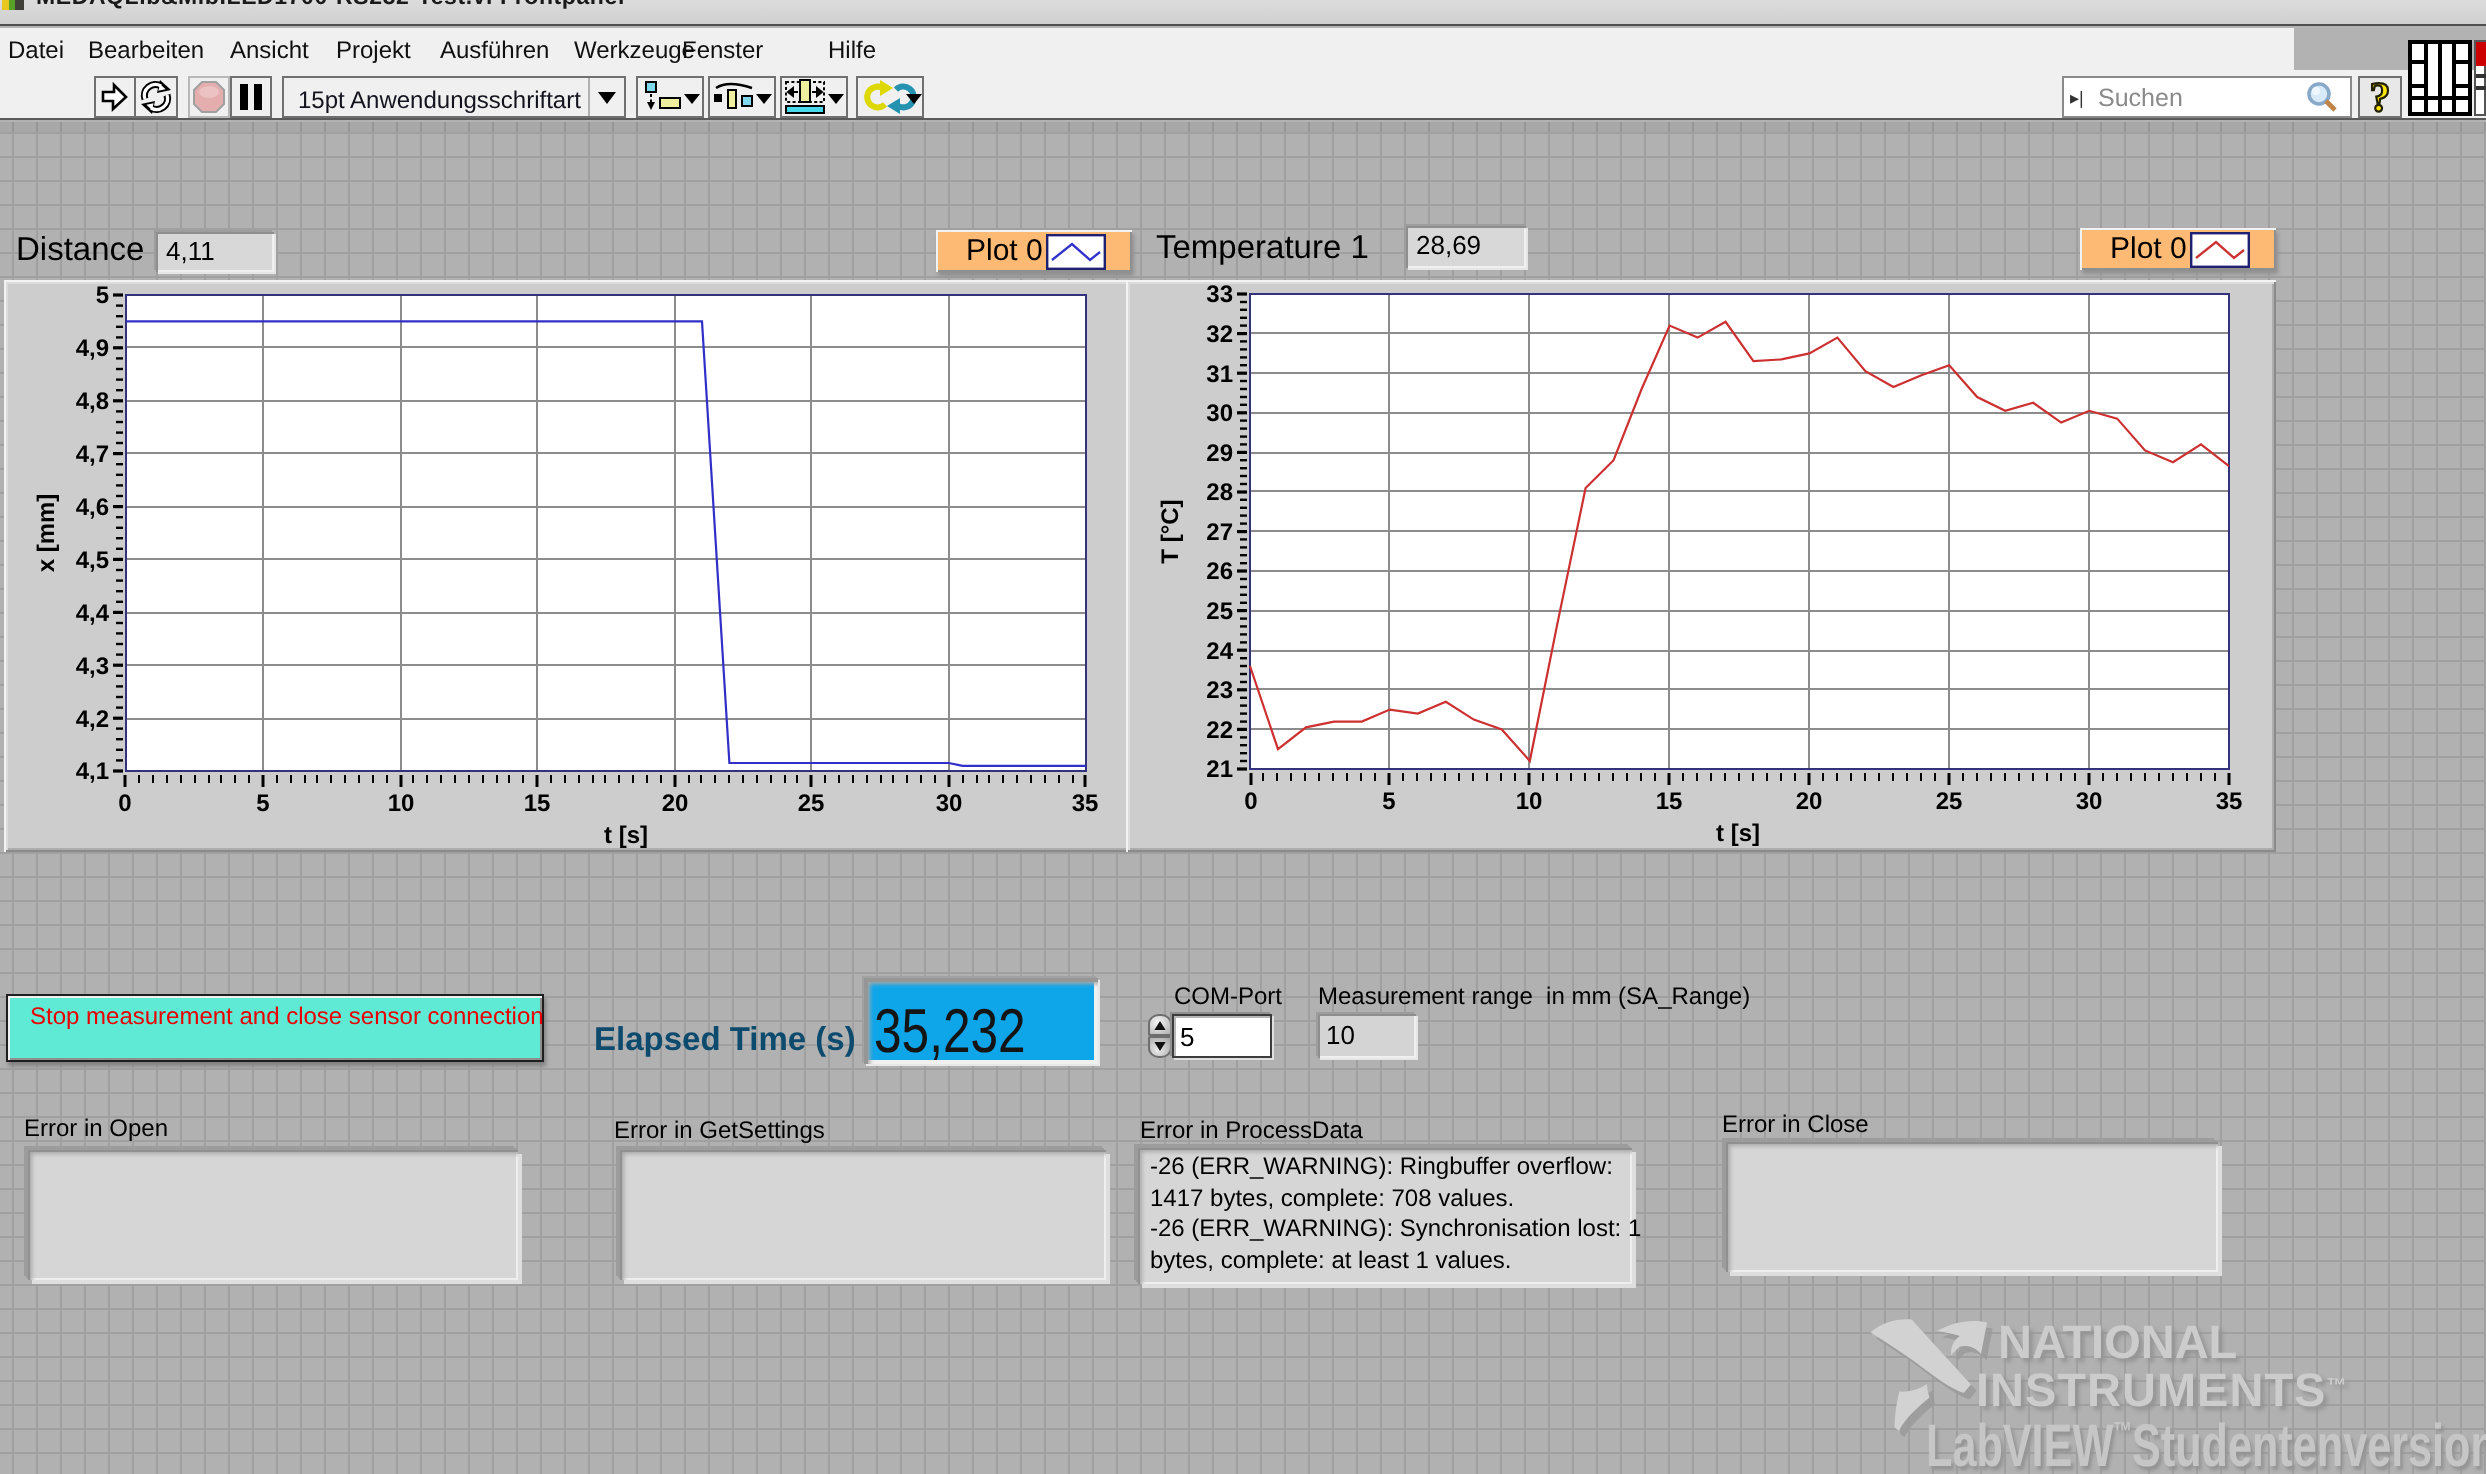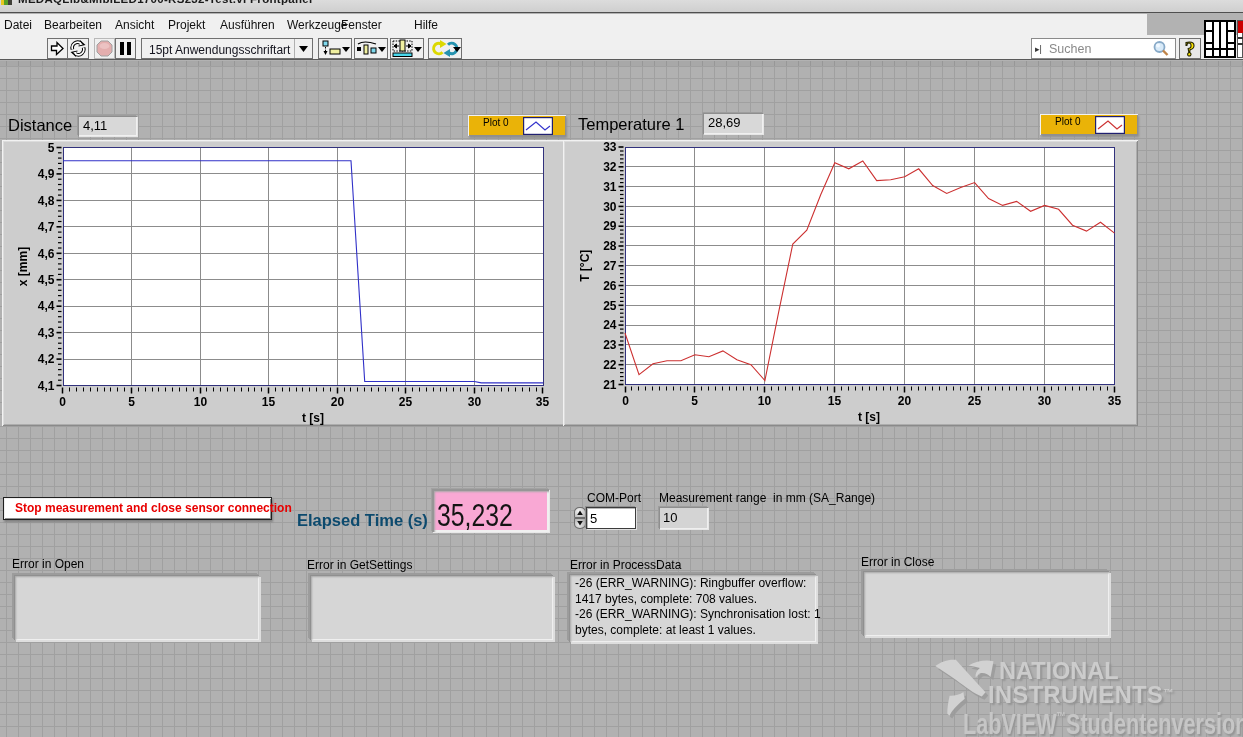--- a/index.html
+++ b/index.html
@@ -9,21 +9,21 @@
 #titletext{left:18px;top:-7px;font-size:11.5px;font-weight:700;color:#1a1a1a;letter-spacing:.3px;white-space:nowrap}
 #menubar{left:0;top:14px;width:1147px;height:21px;background:#f0f0f0}
 .mitem{position:absolute;top:4px;font-size:12px;color:#101010;white-space:nowrap}
 #toolbar{left:0;top:35px;width:1243px;height:25px;background:#f0f0f0;border-bottom:1px solid #5a5a5a}
 .tbtn{position:absolute;top:3px;height:21px;background:#f0f0f0;border:1px solid #707070}
 .gridbg{background-color:#b1b1b1;background-image:linear-gradient(to right,#a0a0a0 1px,transparent 1px),linear-gradient(to bottom,#a0a0a0 1px,transparent 1px);background-size:12px 12px}
 #panel{left:0;top:61px;width:1243px;height:676px;background-position:6px 5px}
 .chartpanel{background:#cdcdcd;box-shadow:inset 1px 1px 0 #f2f2f2,inset -1px -1px 0 #8a8a8a,inset 2px 2px 0 #dcdcdc,inset -2px -2px 0 #adadad}
 .biglabel{font-size:16.5px;font-weight:400;color:#000}
 .valbox{background:#d8d8d8;box-shadow:inset 1px 1px 0 #8e8e8e,inset -1px -1px 0 #f0f0f0,-1px -1px 0 #9d9d9d,1px 1px 0 #e6e6e6;font-size:13px;color:#000;padding:2px 0 0 5px}
-.legend{background:#eab308;box-shadow:inset 1px 1px 0 #f2f2f2,inset -1px -1px 0 #8f8f8f,1px 2px 2px #8f8f8f;font-size:10px;color:#000}
+.legend{background:#fdba74;box-shadow:inset 1px 1px 0 #f2f2f2,inset -1px -1px 0 #8f8f8f,1px 2px 2px #8f8f8f;font-size:15px;color:#000}
 .errlabel{font-size:12px;color:#000;white-space:nowrap}
 .errbox{background:#d6d6d6;box-shadow:inset 1px 1px 0 #909090,inset 2px 2px 2px #a8a8a8,inset -1px -1px 0 #efefef,-2px -2px 0 #9c9c9c,-1px -1px 0 #9c9c9c,2px 2px 0 #dedede}
 .ctrl-label{font-size:12px;color:#000;white-space:nowrap}
 
 </style></head><body>
 <div id="stage">
 <div id="panel" class="abs gridbg"></div>
 <div class="abs" style="left:0;top:61px;width:1243px;height:5px;background:rgba(0,0,0,0.05)"></div>
 <div id="titlebar" class="abs">
       <div id="titletext" class="abs">MEDAQLib&amp;MibILED1700-RS232-Test.vi Frontpanel</div>
@@ -468,25 +468,25 @@
         <line x1="530.5" y1="246.5" x2="530.5" y2="250.5" stroke="#000" stroke-width="1"></line>
         <line x1="537.5" y1="246.5" x2="537.5" y2="250.5" stroke="#000" stroke-width="1"></line>
         <line x1="544.5" y1="246.5" x2="544.5" y2="250.5" stroke="#000" stroke-width="1"></line>
         <line x1="551.5" y1="246.5" x2="551.5" y2="252.5" stroke="#000" stroke-width="1.5"></line>
         <text x="551.5" y="264.5" text-anchor="middle" font-size="12" font-weight="600" fill="#000">35</text>
         <polyline points="62.0,193.0 76.0,234.6 90.0,223.7 104.0,220.8 117.9,220.8 131.9,214.8 145.9,216.8 159.9,210.9 173.9,219.8 187.9,224.7 201.9,240.5 215.8,171.3 229.8,104.0 243.8,90.1 257.8,54.5 271.8,22.8 285.8,28.8 299.8,20.9 313.7,40.6 327.7,39.7 341.7,36.7 355.7,28.8 369.7,45.6 383.7,53.5 397.7,47.6 411.6,42.6 425.6,58.5 439.6,65.4 453.6,61.4 467.6,71.3 481.6,65.4 495.6,69.3 509.5,85.2 523.5,91.1 537.5,82.2 551.5,93.1" fill="none" stroke="#cc3030" stroke-width="1.1"></polyline>
         <text x="26" y="125.75" text-anchor="middle" font-size="12" font-weight="600" fill="#000" transform="rotate(-90 26 125.75)">T [°C]</text>
         <text x="306" y="280.5" text-anchor="middle" font-size="12" font-weight="600" fill="#000">t [s]</text>
       </svg>
 </div>
-<div class="abs" style="left:3px;top:497px;width:269px;height:23px;background:#ffffff;border:1px solid #1f1f1f;box-shadow:inset 1px 1px 0 #f0f0f0,inset -1px -1px 0 #8f8f8f,1px 2px 2px #808080;font-weight:bold;">
+<div class="abs" style="left:3px;top:497px;width:269px;height:34px;background:#5eead4;border:1px solid #1f1f1f;box-shadow:inset 1px 1px 0 #f0f0f0,inset -1px -1px 0 #8f8f8f,1px 2px 2px #808080;">
       <span style="position:absolute;left:11px;top:3px;font-size:12px;color:#e80000;white-space:nowrap">Stop measurement and close sensor connection</span>
     </div>
 <div class="abs" style="left:297px;top:511px;font-size:16.5px;font-weight:700;color:#0c4a6e">Elapsed Time (s)</div>
-<div class="abs" style="left:432px;top:489px;width:117px;height:43px;background:#f9a8d4;box-shadow:inset 2px 2px 0 #969696,inset 3px 3px 2px #a8a8a8,inset -2px -2px 0 #f0f0f0,-1px -1px 0 #a2a2a2,1px 1px 0 #e8e8e8">
+<div class="abs" style="left:432px;top:489px;width:117px;height:43px;background:#0ea5e9;box-shadow:inset 2px 2px 0 #969696,inset 3px 3px 2px #a8a8a8,inset -2px -2px 0 #f0f0f0,-1px -1px 0 #a2a2a2,1px 1px 0 #e8e8e8">
       <span style="position:absolute;left:5px;top:9px;font-size:31px;color:#141414;transform:scaleX(.8);transform-origin:left top;display:inline-block">35,232</span>
     </div>
 <div class="abs ctrl-label" style="left:587px;top:491px">COM-Port</div>
 <div class="abs" style="left:574px;top:507px;width:12px;height:22px">
 <div class="abs" style="left:0;top:0;width:12px;height:11px;background:radial-gradient(ellipse at 40% 35%,#f6f6f6,#b0b0b0);border:1px solid #6e6e6e;border-radius:45% 45% 8% 8%">
         <svg width="10" height="9" style="display:block">
           <polygon points="5,2.5 7.8,7 2.2,7" fill="#111"></polygon>
         </svg>
       </div>
 <div class="abs" style="left:0;top:11px;width:12px;height:11px;background:radial-gradient(ellipse at 40% 65%,#ececec,#a2a2a2);border:1px solid #6e6e6e;border-radius:8% 8% 45% 45%">

